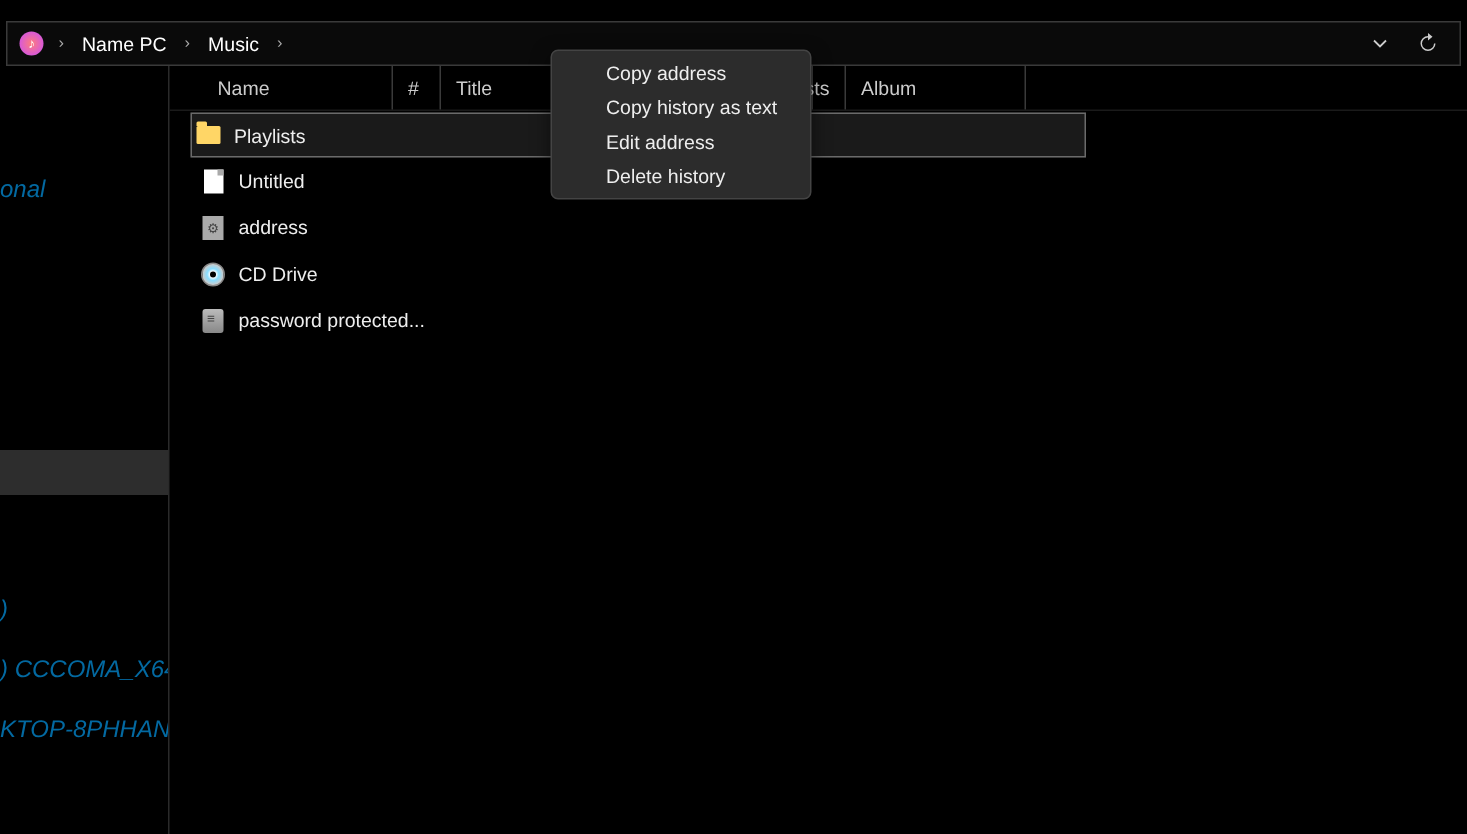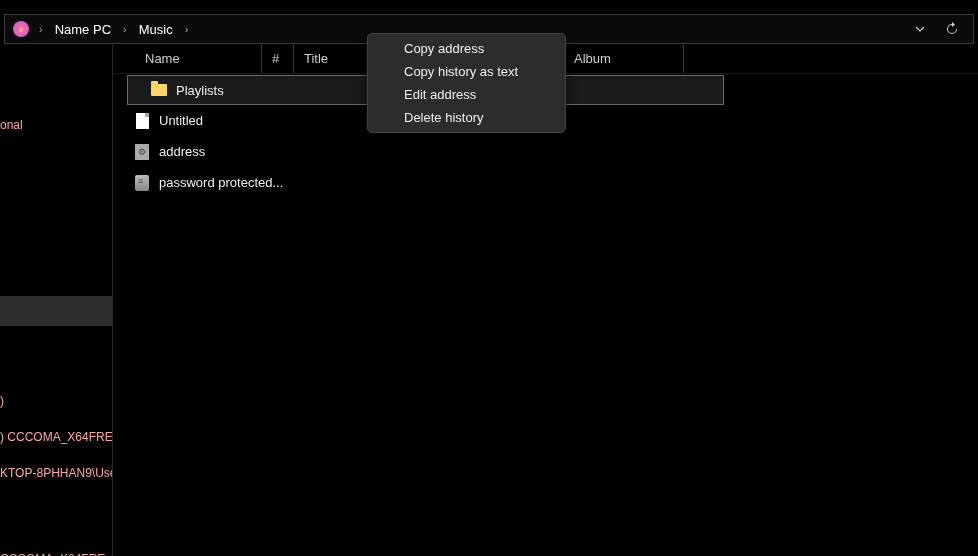--- a/index.html
+++ b/index.html
@@ -42,24 +42,25 @@
       color: #ccc; cursor: pointer;
     }
     .main { position: absolute; top: 44px; left: 0; right: 0; bottom: 0; display: flex; }
     .sidebar {
       width: 113px; background: #000; border-right: 1px solid #2a2a2a;
       overflow: hidden;
     }
     .sidebar-spacer { height: 68px; }
     .sidebar-item {
       padding: 6px 4px 6px 0;
-      color: #fca5a5;
+      color: #0369a1;
       white-space: nowrap;
       text-align: right;
-      font-size: 12px;
+      font-size: 16px;
+      font-style: italic;
     }
     .sidebar-item.selected { background: #2d2d2d; height: 30px; }
     .content { flex: 1; }
     .headers {
       display: flex;
       align-items: center;
       height: 30px;
       padding-left: 22px;
       border-bottom: 1px solid #1a1a1a;
       color: #ccc;
@@ -84,21 +85,21 @@
       display: flex;
       align-items: center;
       padding-left: 20px;
       cursor: pointer;
     }
     .file-row.selected {
       border: 1px solid #6a6a6a;
       background: #1a1a1a;
       margin-left: 14px;
       margin-right: 254px;
-      padding-left: 22px;
+      padding-left: 2px;
       height: 30px;
     }
     .file-icon {
       width: 18px; height: 18px;
       margin-right: 8px;
       display: flex; align-items: center; justify-content: center;
       font-size: 14px;
     }
     .icon-folder { background: #ffd666; border-radius: 1px; width: 16px; height: 12px; position: relative; }
     .icon-folder::before { content:""; position:absolute; top:-3px; left:0; width:7px; height:3px; background:#ffd666; border-radius: 1px 1px 0 0;}
@@ -107,21 +108,21 @@
     .icon-ini { background: #aaa; width: 14px; height: 16px; display:flex; align-items:center; justify-content:center; }
     .icon-ini::after { content:"⚙"; font-size: 9px; color:#444; }
     .icon-cd { width:16px; height:16px; border-radius:50%; background: radial-gradient(circle, #fff 20%, #8df 40%, #ccc 70%); border:1px solid #888; position:relative;}
     .icon-cd::after{content:""; position:absolute; top:5px; left:5px; width:4px; height:4px; background:#000; border-radius:50%;}
     .icon-db { width:14px; height:16px; background: linear-gradient(#bbb,#888); border-radius:2px; position:relative;}
     .icon-db::before{content:"≡"; position:absolute; top:1px; left:3px; font-size:9px; color:#444;}
     .file-name { color: #eee; }
     .context-menu {
       position: absolute;
       top: 33px; left: 367px;
-      width: 199px;
+      width: 174px;
       background: #2c2c2c;
       border: 1px solid #444;
       border-radius: 5px;
       padding: 3px 0;
       box-shadow: 0 4px 12px rgba(0,0,0,0.5);
       z-index: 100;
     }
     .menu-item {
       padding: 4px 0 4px 36px;
       color: #eee;
@@ -195,20 +196,26 @@
         <span class="file-name">Untitled</span>
       </div>
       <div class="file-row">
         <div class="file-icon">
             <div class="icon-ini"></div>
           </div>
         <span class="file-name">address</span>
       </div>
       <div class="file-row">
         <div class="file-icon">
+            <div class="icon-cd"></div>
+          </div>
+        <span class="file-name">CD Drive</span>
+      </div>
+      <div class="file-row">
+        <div class="file-icon">
             <div class="icon-db"></div>
           </div>
         <span class="file-name">password protected...</span>
       </div>
     </div>
   </div>
 </div>
 
 <div class="context-menu">
   <div class="menu-item">Copy address</div>

